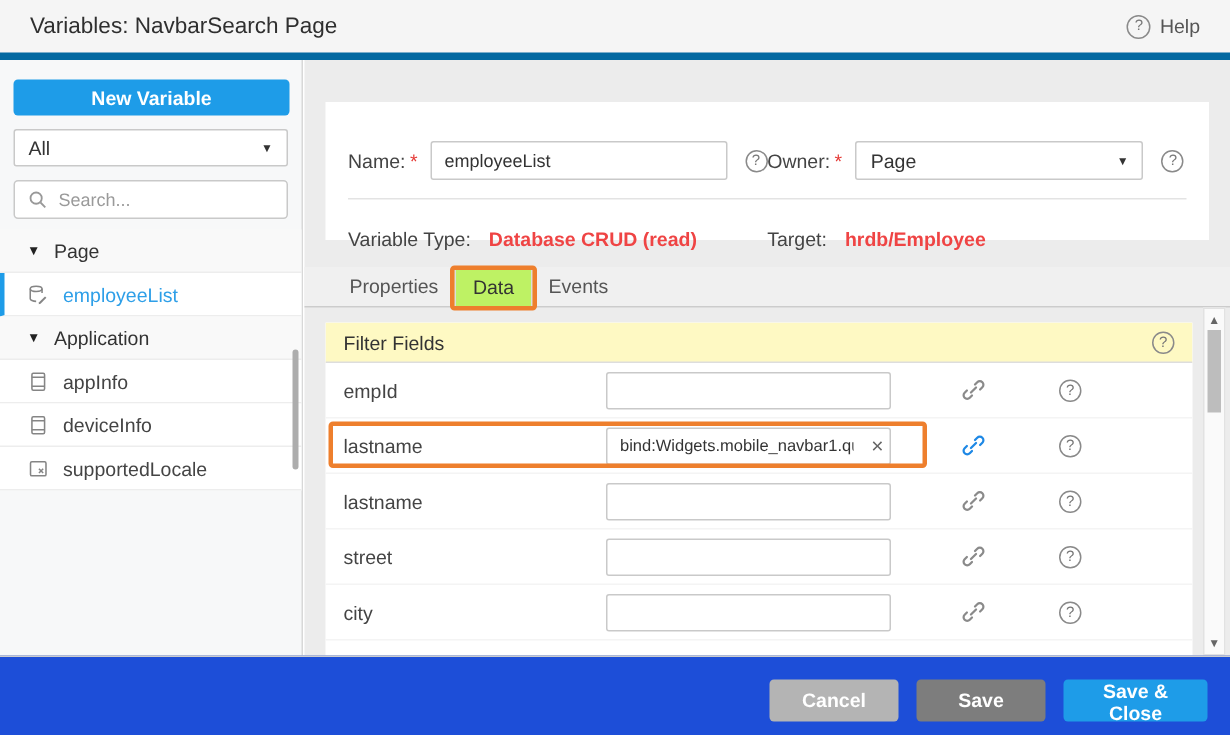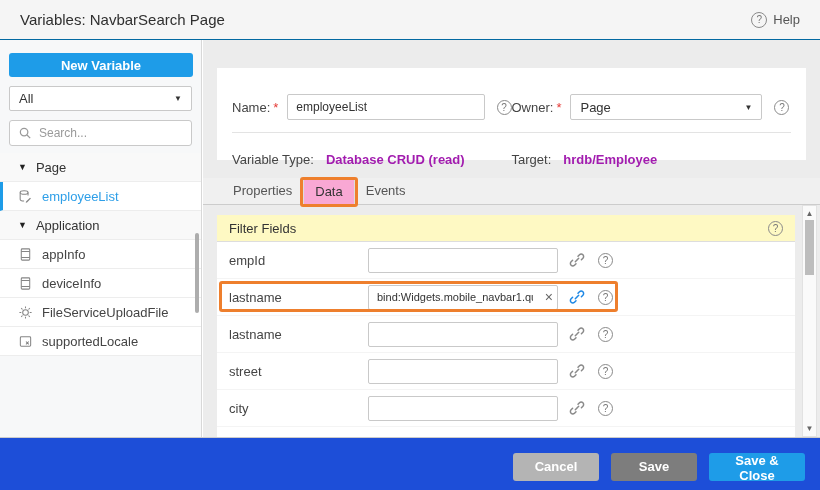--- a/index.html
+++ b/index.html
@@ -2,21 +2,21 @@
 <html><head>
 <meta charset="utf-8">
 <style>
   * { box-sizing: border-box; margin: 0; padding: 0; }
   html,body { width:820px; height:490px; }
   body { font-family:"Liberation Sans",sans-serif; font-size:13px; color:#333; background:#fff; overflow:hidden; }
   .app { position:relative; width:820px; height:490px; background:#fff; }
 
   
   .hdr { position:absolute; top:0; left:0; width:820px; height:40px; background:#f5f5f5;
-         border-bottom:1px solid #0369a1; display:flex; align-items:center; padding:0 20px; }
+         border-bottom:5px solid #0369a1; display:flex; align-items:center; padding:0 20px; }
   .hdr-title { font-size:15px; color:#2f2f2f; }
   .hdr-help { margin-left:auto; display:flex; align-items:center; gap:6px; color:#555; cursor:pointer; }
   .qicon { display:inline-flex; align-items:center; justify-content:center; width:16px; height:16px;
            border:1px solid #8a8a8a; border-radius:50%; font-size:10px; color:#777; flex:0 0 auto; }
   .qicon.sm { width:15px; height:15px; }
 
   
   .side { position:absolute; top:40px; left:0; width:202px; height:397px; background:#f7f8f9;
           border-right:1px solid #d8d8d8; }
   .btn-new { display:block; margin:13px 12px 9px 9px; width:184px; height:24px; background:#1e9ce8;
@@ -50,38 +50,38 @@
   .req { color:#e53935; margin:0 3px 0 3px; }
   .txt-input { height:26px; border:1px solid #c9c9c9; border-radius:2px; padding:0 8px;
                font-size:12px; color:#333; font-family:inherit; outline:none; background:#fff; }
   .name-input { width:200px; margin-left:6px; }
   .ip-half .qicon { margin-left:12px; }
   .fake-select { height:26px; width:192px; border:1px solid #c9c9c9; border-radius:2px; background:#fff;
                  display:flex; align-items:center; padding:0 9px; margin-left:6px; cursor:pointer; }
   .fake-select .caret { margin-left:auto; font-size:8px; color:#333; }
   .ip-divider { border-top:1px solid #e3e3e3; margin-top:12px; }
   .ip-row2 { margin-top:19px; }
-  .val { font-weight:bold; color:#a21caf; margin-left:12px; white-space:nowrap; }
+  .val { font-weight:bold; color:#ef4444; margin-left:12px; white-space:nowrap; }
 
   
   .tabs { position:absolute; left:0; top:138px; width:617px; height:27px; background:#f0f0f0;
           border-bottom:1px solid #ccc; display:flex; padding-left:19px; }
   .tab { padding:0 11px; line-height:26px; color:#555; cursor:pointer; position:relative; height:27px; }
-  .tab.active { background:#f9a8d4; border-top:2px solid #1e9ce8; border-left:1px solid #ddd;
+  .tab.active { background:#bef264; border-top:2px solid #1e9ce8; border-left:1px solid #ddd;
                 border-right:1px solid #ddd; line-height:23px; color:#333; }
   .tab-annot { position:absolute; left:-4px; right:-4px; top:-3px; bottom:-2px;
                border:3px solid #ee7f2d; border-radius:3px; pointer-events:none; }
 
   
   .filter-panel { position:absolute; left:14px; top:175px; width:578px; height:222px; background:#fff; overflow:hidden; }
   .fheader { height:27px; background:#fef9c3; border-bottom:1px solid #ddd; display:flex;
              align-items:center; padding:0 12px; color:#333; font-size:13px; }
   .fheader .qicon { margin-left:auto; }
   .frow { height:37px; display:flex; align-items:center; padding-left:12px; position:relative;
-          border-bottom:1px solid #f4f4f4; }
+          border-bottom:1px solid #f4f4f4;gap:36px; }
   .frow-label { width:139px; color:#444; }
   .inp-wrap { position:relative; width:190px; }
   .inp-wrap input { width:190px; height:25px; border:1px solid #c9c9c9; border-radius:2px;
                     padding:0 8px; font-size:11px; color:#333; font-family:inherit; outline:none; }
   .inp-wrap.bound input { padding-right:24px; }
   .clear-x { position:absolute; right:5px; top:3px; font-size:14px; line-height:18px; color:#666; cursor:pointer; }
   .link-ico { margin-left:11px; width:16px; height:16px; color:#8a8a8a; cursor:pointer; display:inline-flex; }
   .link-ico svg { width:16px; height:16px; }
   .link-ico.bound { color:#1e88e5; }
   .frow .qicon { margin-left:13px; cursor:pointer; }
@@ -169,29 +169,20 @@
       </div>
       <div class="tree-row">
         <span class="tree-ico">
           <svg viewBox="0 0 16 16">
               <rect x="3.5" y="2" width="9" height="12" rx="1"></rect>
               <line x1="3.5" y1="4.8" x2="12.5" y2="4.8"></line>
               <line x1="3.5" y1="11.2" x2="12.5" y2="11.2"></line>
             </svg>
         </span>
         <span>deviceInfo</span>
-      </div>
-      <div class="tree-row">
-        <span class="tree-ico">
-          <svg viewBox="0 0 16 16">
-              <circle cx="8" cy="8" r="3"></circle>
-              <path d="M8 1.5v2M8 12.5v2M1.5 8h2M12.5 8h2M3.4 3.4l1.4 1.4M11.2 11.2l1.4 1.4M12.6 3.4l-1.4 1.4M4.8 11.2l-1.4 1.4"></path>
-            </svg>
-        </span>
-        <span>FileServiceUploadFile</span>
       </div>
       <div class="tree-row">
         <span class="tree-ico">
           <svg viewBox="0 0 16 16">
               <rect x="2.5" y="3" width="11" height="10" rx="1"></rect>
               <path d="M8.5 8l3 3M11.5 8l-3 3"></path>
             </svg>
         </span>
         <span>supportedLocale</span>
       </div>

